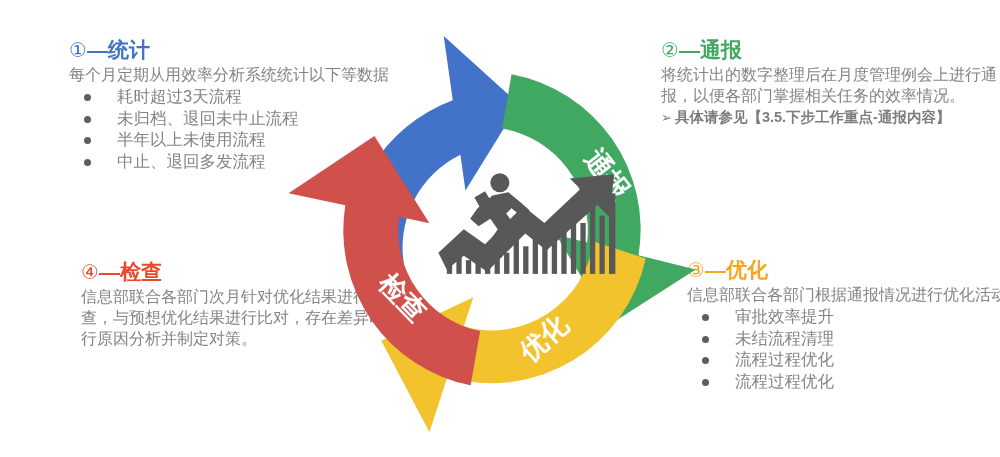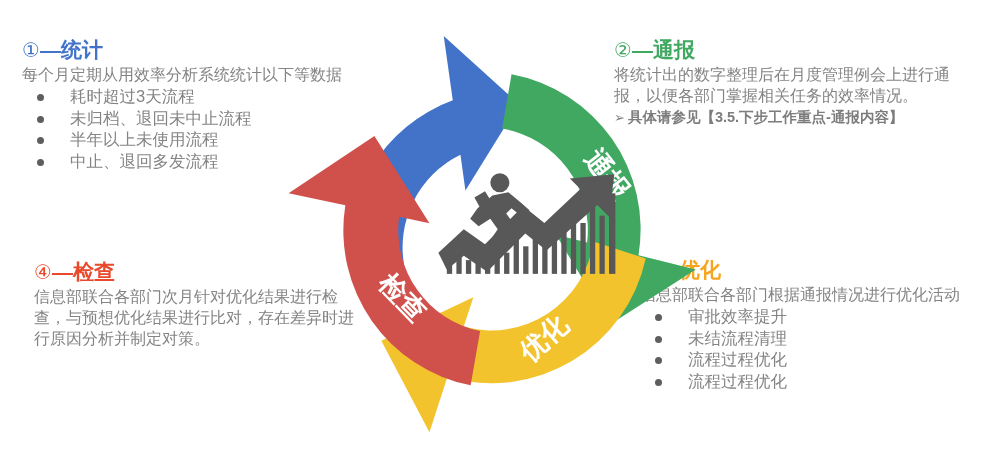--- a/index.html
+++ b/index.html
@@ -20,20 +20,21 @@
   .slide {
     position: absolute;
     inset: 0;
     background: #ffffff;
   }
 
   
   .block {
     position: absolute;
     box-sizing: border-box;
+    margin-left: 47px;
   }
   .block-heading {
     font-size: 21px;
     font-weight: bold;
     line-height: 1.15;
     margin: 0 0 3px 0;
     white-space: nowrap;
     letter-spacing: 0px;
   }
   .block-heading .num {

